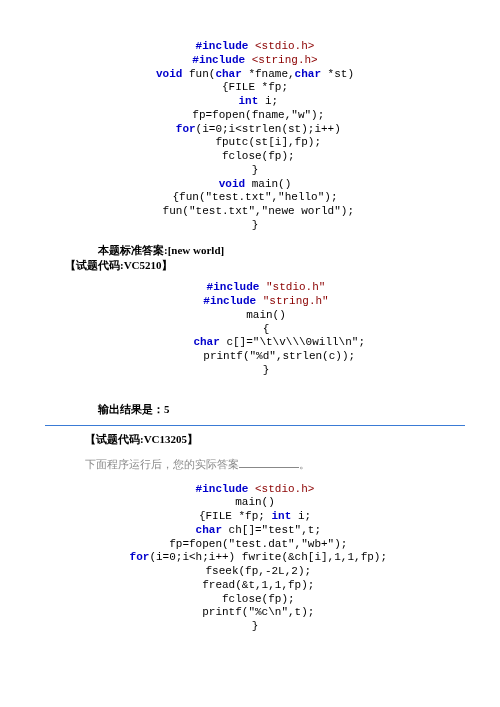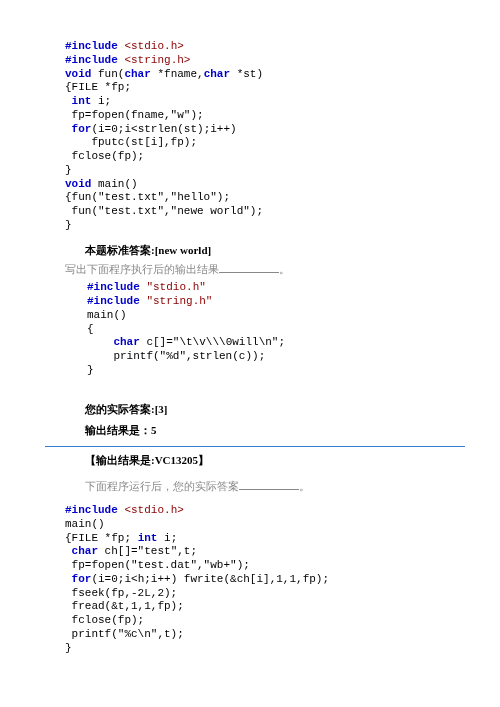--- a/index.html
+++ b/index.html
@@ -16,27 +16,28 @@
     box-sizing: border-box;
     font-size: 11px;
     line-height: 1.4;
     color: #000;
   }
   .code {
     font-family: Consolas, "Courier New", monospace;
     white-space: pre;
     font-size: 11px;
     line-height: 1.25;
+    text-align: center;
   }
   .code .kw  { color: #0000cc; font-weight: bold; }   
   .code .str { color: #8b0000; }                      
   .idt-0 { padding-left: 0; }
   .idt-1 { padding-left: 22px; }
   .section-lbl { font-weight: bold; margin-top: 6px; }
-  .black { color: #000; }
+  .black { color: #000; margin-left: 13px; }
   .qid { font-weight: bold; }
   .prompt {
     color: #8a8a8a;
     font-family: "SimSun", "宋体", serif;
     font-size: 11px;
   }
   .blank {
     display: inline-block;
     min-width: 60px;
     border-bottom: 1px solid #888;
@@ -60,42 +61,37 @@
 <div class="page">
 
   <div class="code idt-0" id="q1code"><div class="idt-0"><span class="kw">#include </span><span class="str">&lt;stdio.h&gt;</span></div><div class="idt-0"><span class="kw">#include </span><span class="str">&lt;string.h&gt;</span></div><div class="idt-0"><span class="kw">void </span><span>fun(</span><span class="kw">char</span><span> *fname,</span><span class="kw">char</span><span> *st)</span></div><div class="idt-0"><span>{FILE *fp;</span></div><div class="idt-0"><span> </span><span class="kw">int</span><span> i;</span></div><div class="idt-0"><span> fp=fopen(fname,"w");</span></div><div class="idt-0"><span> </span><span class="kw">for</span><span>(i=0;i&lt;strlen(st);i++)</span></div><div class="idt-0"><span>    fputc(st[i],fp);</span></div><div class="idt-0"><span> fclose(fp);</span></div><div class="idt-0"><span>}</span></div><div class="idt-0"><span class="kw">void </span><span>main()</span></div><div class="idt-0"><span>{fun("test.txt","hello");</span></div><div class="idt-0"><span> fun("test.txt","newe world");</span></div><div class="idt-0"><span>}</span></div></div>
 
   <div class="gap-sm"></div>
   <div class="answer-block">
     <div class="section-lbl black">
       <span>本题标准答案:</span><span>[new world]</span>
     </div>
   </div>
+  <div class="qid">【试题代码:VC5210】</div>
 
   <div class="gap-sm"></div>
-  <div>
-    <span class="prompt">写出下面程序执行后的输出结果</span><span class="blank"></span><span class="prompt">。</span>
-  </div>
 
   <div class="gap-sm"></div>
   <div class="code idt-1" id="q2code"><div class="idt-0"><span class="kw">#include </span><span class="str">"stdio.h"</span></div><div class="idt-0"><span class="kw">#include </span><span class="str">"string.h"</span></div><div class="idt-0"><span>main()</span></div><div class="idt-0"><span>{</span></div><div class="idt-0"><span>    </span><span class="kw">char</span><span> c[]="\t\v\\\0will\n";</span></div><div class="idt-0"><span>    printf("%d",strlen(c));</span></div><div class="idt-0"><span>}</span></div></div>
 
   <div class="gap-lg"></div>
   <div class="answer-block">
     <div class="section-lbl black">
-      <span>您的实际答案:</span><span>[3]</span>
-    </div>
-    <div class="section-lbl black">
       <span>输出结果是：</span><span>5</span>
     </div>
   </div>
 
   <hr class="sep">
 
-  <div class="qid" style="padding-left:20px;">【输出结果是:VC13205】</div>
+  <div class="qid" style="padding-left:20px;">【试题代码:VC13205】</div>
 
   <div class="gap-md"></div>
   <div style="padding-left:20px;">
     <span class="prompt">下面程序运行后，您的实际答案</span><span class="blank"></span><span class="prompt">。</span>
   </div>
 
   <div class="gap-md"></div>
   <div class="code idt-0" id="q3code"><div class="idt-0"><span class="kw">#include </span><span class="str">&lt;stdio.h&gt;</span></div><div class="idt-0"><span>main()</span></div><div class="idt-0"><span>{FILE *fp; </span><span class="kw">int</span><span> i;</span></div><div class="idt-0"><span> </span><span class="kw">char</span><span> ch[]="test",t;</span></div><div class="idt-0"><span> fp=fopen("test.dat","wb+");</span></div><div class="idt-0"><span> </span><span class="kw">for</span><span>(i=0;i&lt;h;i++) fwrite(&amp;ch[i],1,1,fp);</span></div><div class="idt-0"><span> fseek(fp,-2L,2);</span></div><div class="idt-0"><span> fread(&amp;t,1,1,fp);</span></div><div class="idt-0"><span> fclose(fp);</span></div><div class="idt-0"><span> printf("%c\n",t);</span></div><div class="idt-0"><span>}</span></div></div>
 
   <div class="gap-md"></div>

